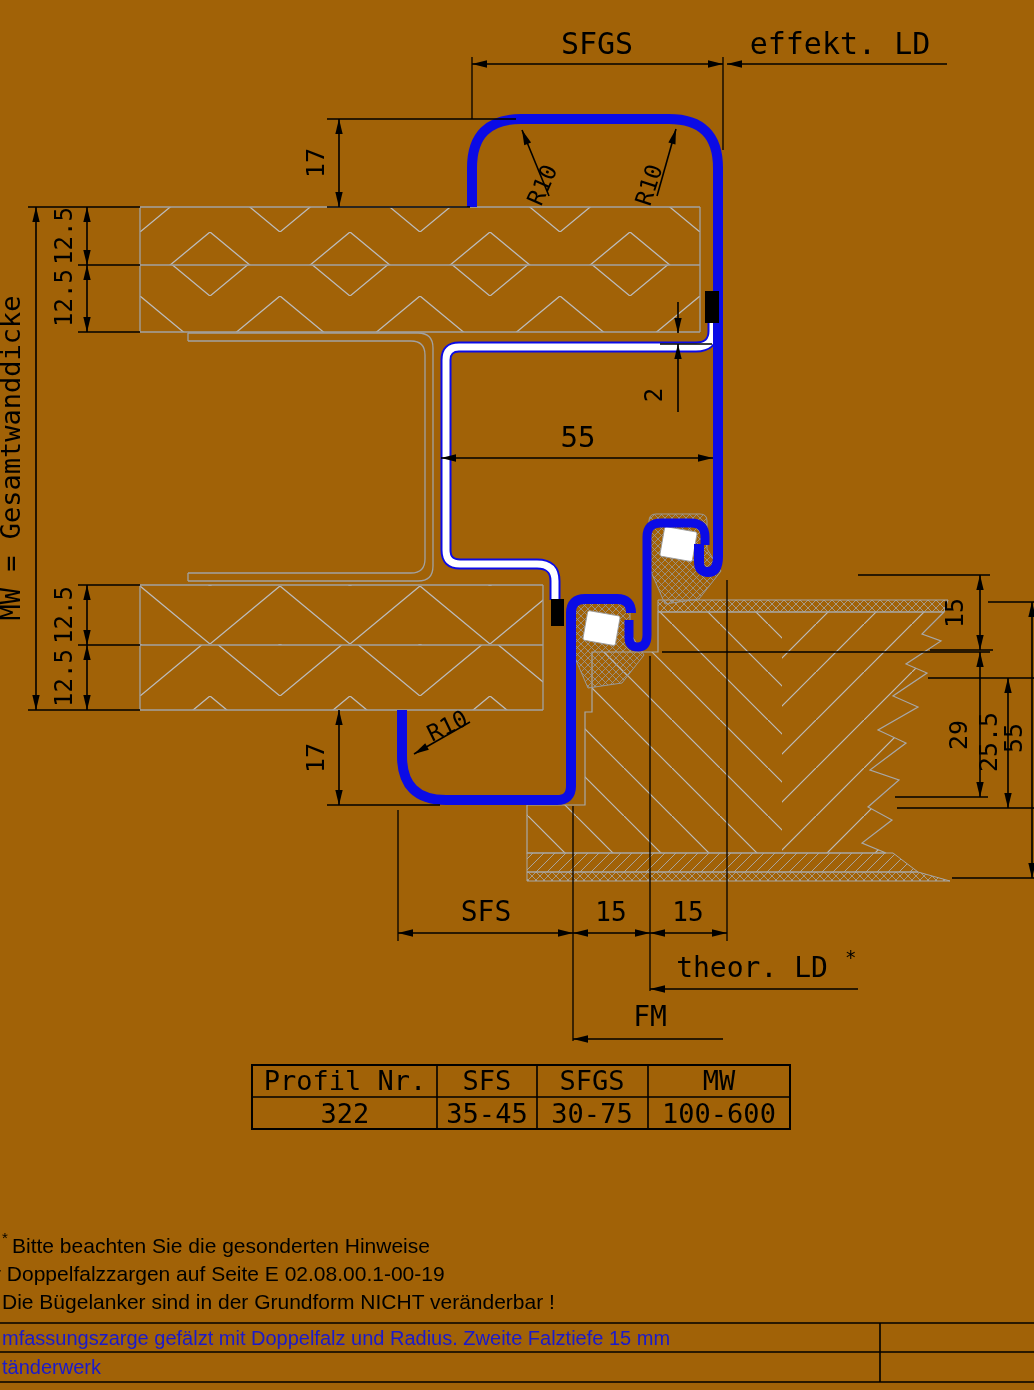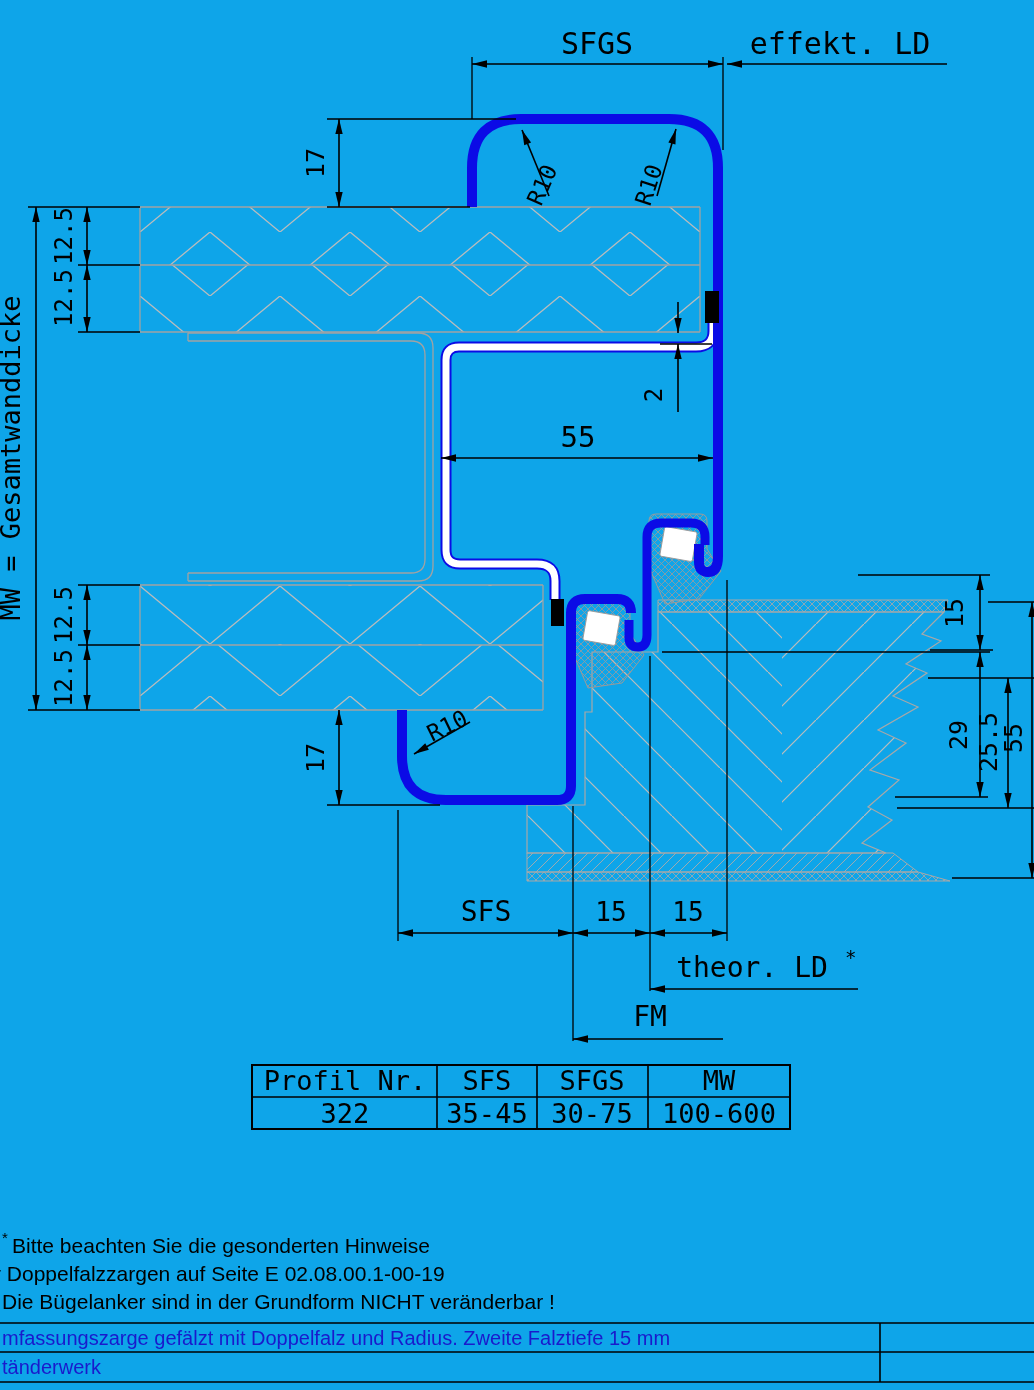--- a/index.html
+++ b/index.html
@@ -1,16 +1,16 @@
 <!DOCTYPE html>
 <html><head>
 <meta charset="utf-8">
 <style>
   html,body{margin:0;padding:0;background:#ffffff;}
-  #stage{position:relative;width:1034px;height:1390px;background:#0ea5e9;overflow:hidden;
+  #stage{position:relative;width:1034px;height:1390px;background:#a16207;overflow:hidden;
          font-family:"DejaVu Sans Mono", monospace;}
   svg{position:absolute;left:0;top:0;}
   .cadtext{font-family:"DejaVu Sans Mono", monospace;fill:#000;}
   .notetext{font-family:"Liberation Sans", sans-serif;fill:#000;}
   .bluetext{font-family:"Liberation Sans", sans-serif;fill:#1a1acc;}
   .dim{stroke:#000;stroke-width:1.6;fill:none;}
   .ext{stroke:#000;stroke-width:1.3;fill:none;}
   .gray{stroke:#a2a2a2;stroke-width:1.3;fill:none;}
   .blueT{stroke:#0b0be6;fill:none;}
 </style>

